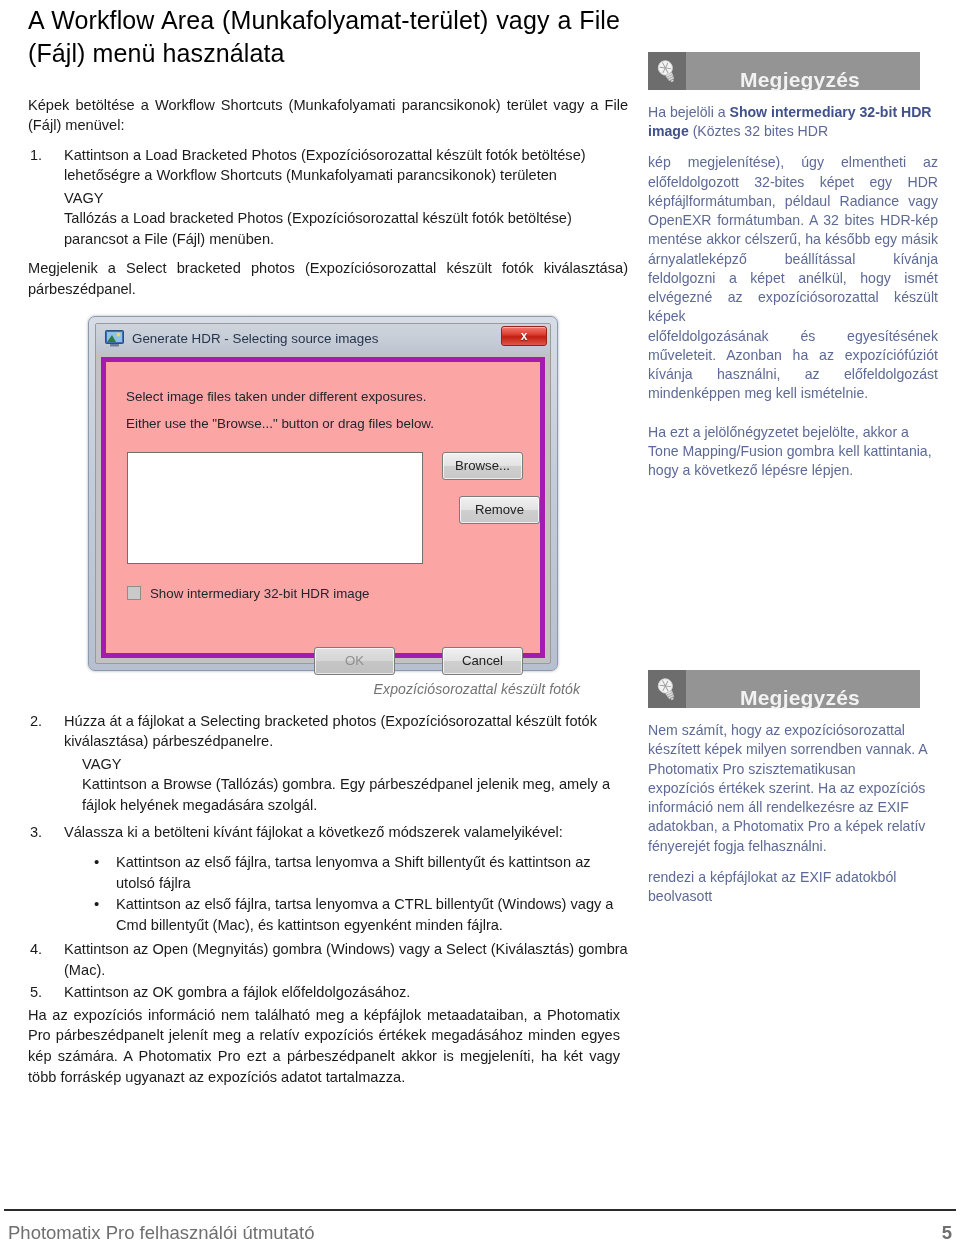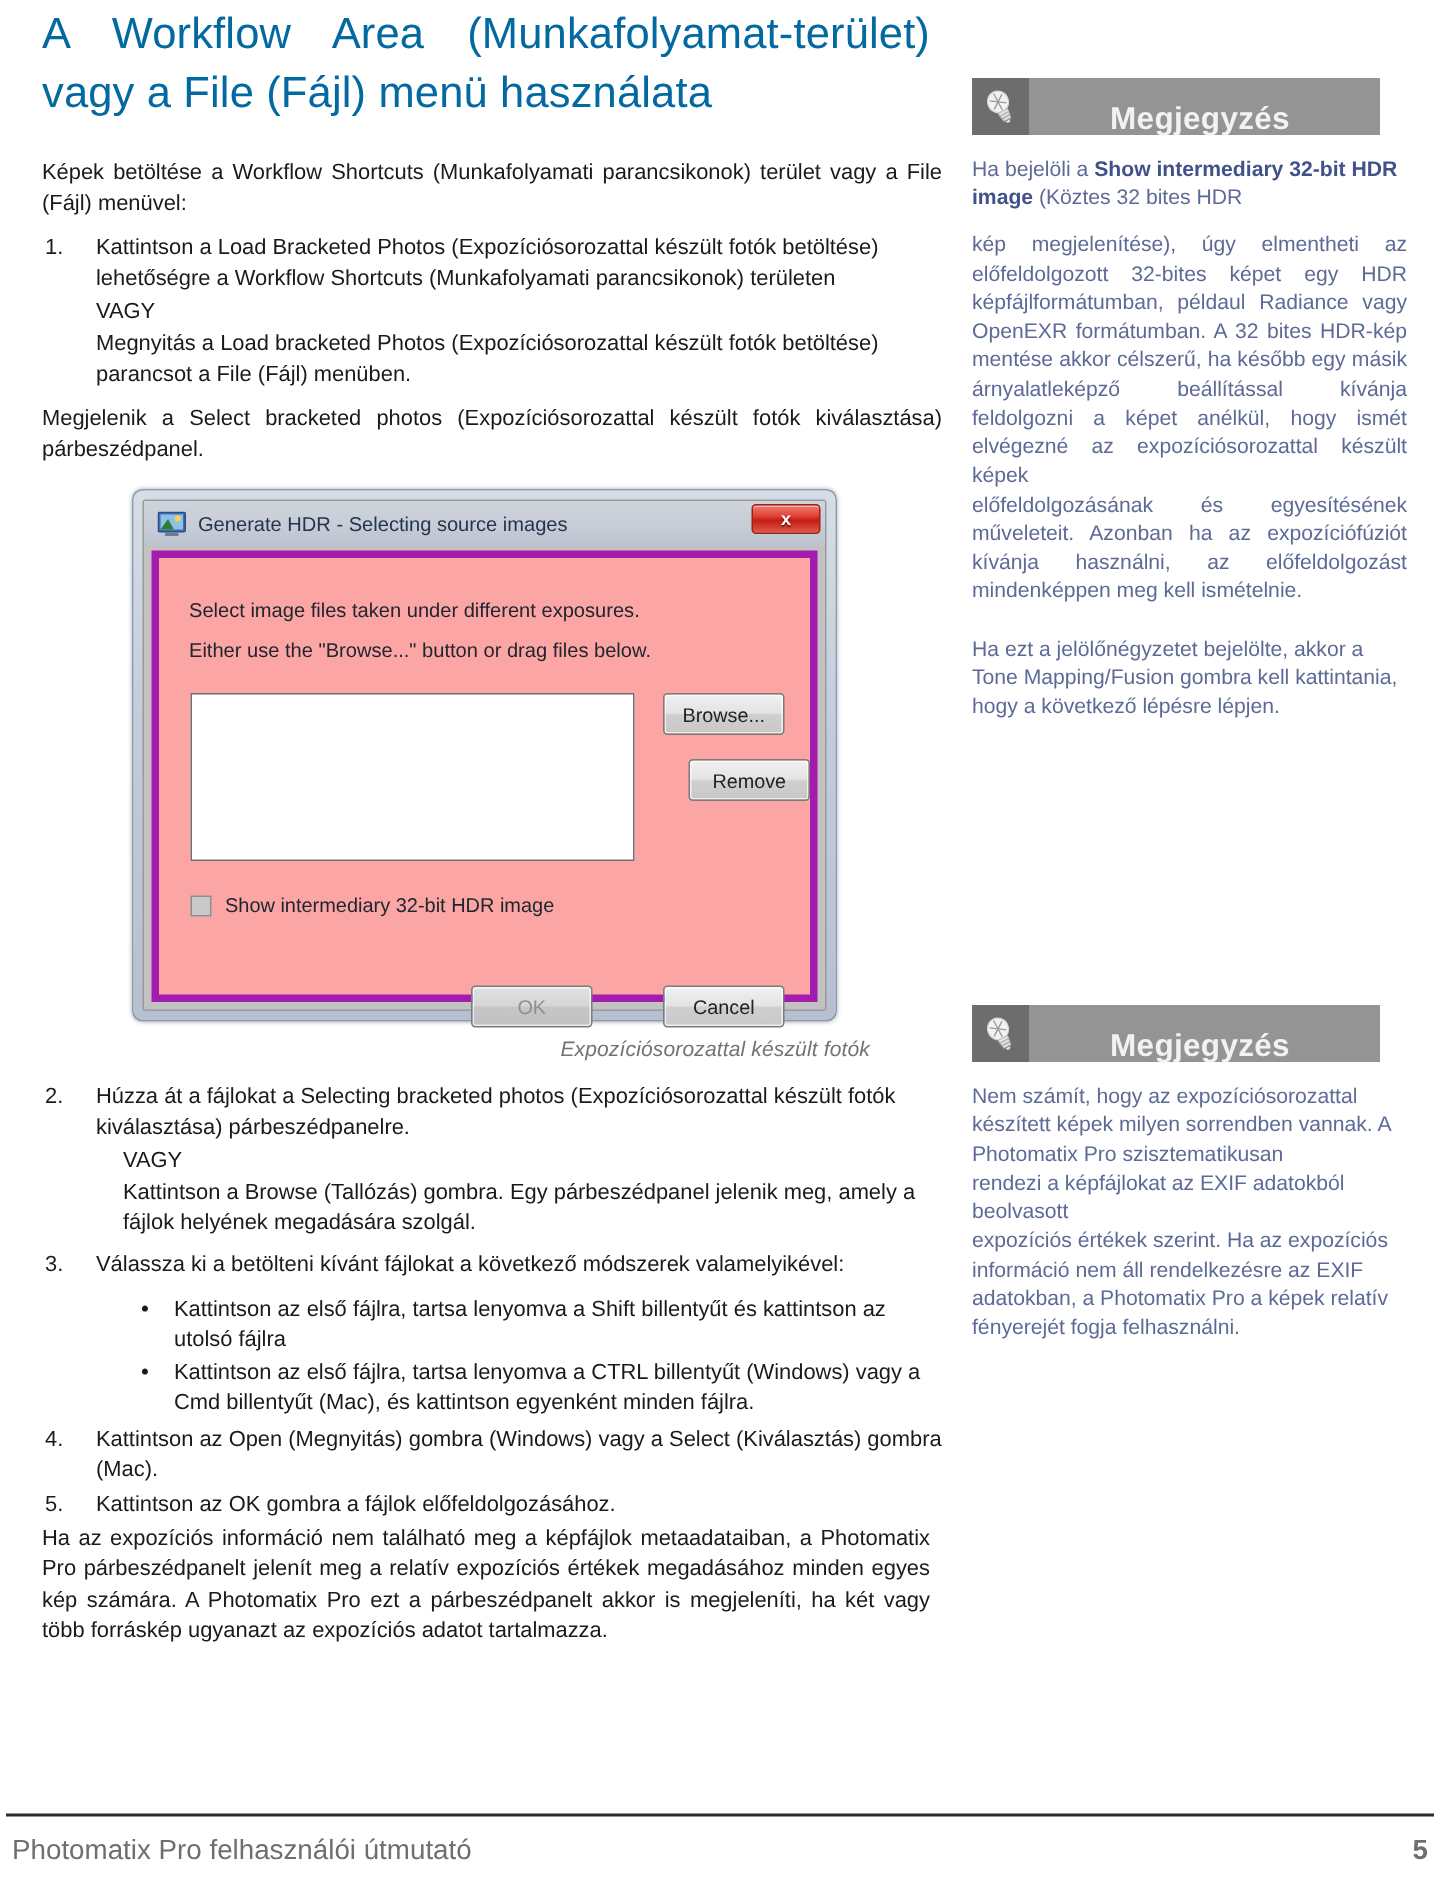--- a/index.html
+++ b/index.html
@@ -21,23 +21,23 @@
     left: 28px; top: 4px; width: 600px;
   }
 
   .aside-col {
     position: absolute;
     left: 648px; top: 52px; width: 292px;
   }
 
   
   h1.doc-title {
-    font-size: 29px;
+    font-size: 25px;
     font-weight: 400;
-    color: #0369a1;
+    color: #000000;
     line-height: 1.33;
     margin: 0 0 24px 0;
     text-align: justify;
     text-align-last: left;
     letter-spacing: .1px;
     width: 592px;
   }
 
   h2.sub-title {
     font-size: 20px;
@@ -282,21 +282,21 @@
 
     <ul class="olist">
       <li>
         <span class="num">1.</span>
         <span class="li-body"><span>Kattintson a </span><b>Load Bracketed Photos</b><span> (Expozíciósorozattal készült fotók betöltése) lehetőségre a </span><b>Workflow Shortcuts</b><span> (Munkafolyamati parancsikonok) területen</span></span>
       </li>
     </ul>
 
     <p class="body nojust tight indent1" style="margin-left:36px;margin-bottom:0">VAGY</p>
 
-    <p class="body nojust" style="margin-left:36px;margin-bottom:9px"><span>Megnyitás a </span><b>Load bracketed Photos</b><span> (Expozíciósorozattal készült fotók betöltése) parancsot a </span><b>File</b><span> (Fájl) menüben.</span></p>
+    <p class="body nojust" style="margin-left:36px;margin-bottom:9px"><span>Tallózás a </span><b>Load bracketed Photos</b><span> (Expozíciósorozattal készült fotók betöltése) parancsot a </span><b>File</b><span> (Fájl) menüben.</span></p>
 
     <p class="body" style="margin-bottom:4px"><span>Megjelenik a </span><b>Select bracketed photos</b><span> (Expozíciósorozattal készült fotók kiválasztása) párbeszédpanel.</span></p>
 
     <div class="dlg-wrap">
       <div class="dlg-outer">
         <div class="dlg-inner">
 
           <div class="dlg-titlebar">
             <span class="dlg-icon">
               <svg width="19" height="17" viewBox="0 0 19 17">
@@ -433,22 +433,22 @@
               <rect x="8.9" y="18.7" width="6.2" height="1.8" fill="#e6e6e6" stroke="#b5b5b5" stroke-width="0.6"></rect>
               <rect x="9.3" y="21" width="5.4" height="1.7" fill="#e6e6e6" stroke="#b5b5b5" stroke-width="0.6"></rect>
               <path d="M10.2 23.4 L13.8 23.4 L12.9 25 L11.1 25 Z" fill="#dcdcdc"></path>
             </g>
           </svg>
         </span>
         <span class="note-title">Megjegyzés</span>
       </div>
       <div class="note-body">
         <div class="nb-para left" style="margin-bottom:0">Nem számít, hogy az expozíciósorozattal készített képek milyen sorrendben vannak. A Photomatix Pro szisztematikusan</div>
+        <div class="nb-para left">expozíciós értékek szerint. Ha az expozíciós információ nem áll rendelkezésre az EXIF adatokban, a Photomatix Pro a képek relatív fényerejét fogja felhasználni.</div>
         <div class="nb-para left" style="margin-bottom:0">rendezi a képfájlokat az EXIF adatokból beolvasott</div>
-        <div class="nb-para left">expozíciós értékek szerint. Ha az expozíciós információ nem áll rendelkezésre az EXIF adatokban, a Photomatix Pro a képek relatív fényerejét fogja felhasználni.</div>
       </div>
     </div>
 
   </div>
 
   <div class="footer-rule"></div>
   <div class="footer">
     <span class="ftitle">Photomatix Pro felhasználói útmutató</span>
     <span class="fpage">5</span>
   </div>

